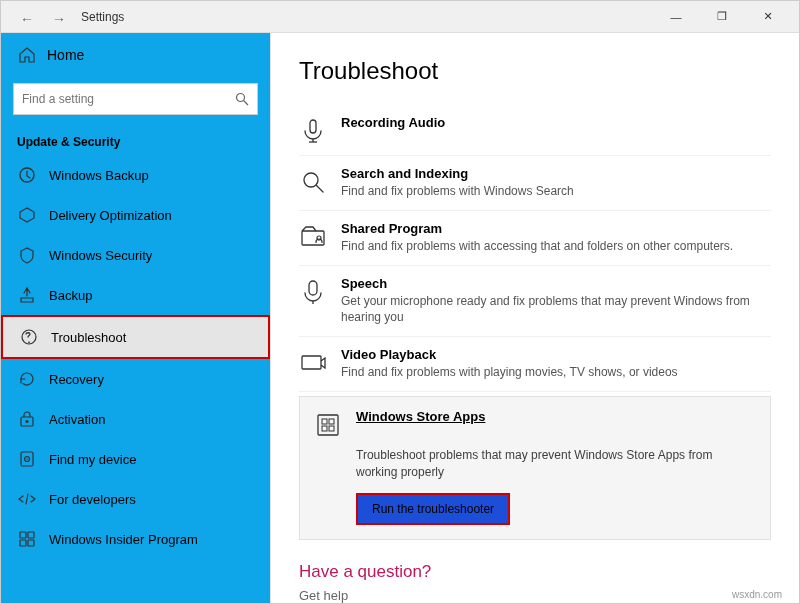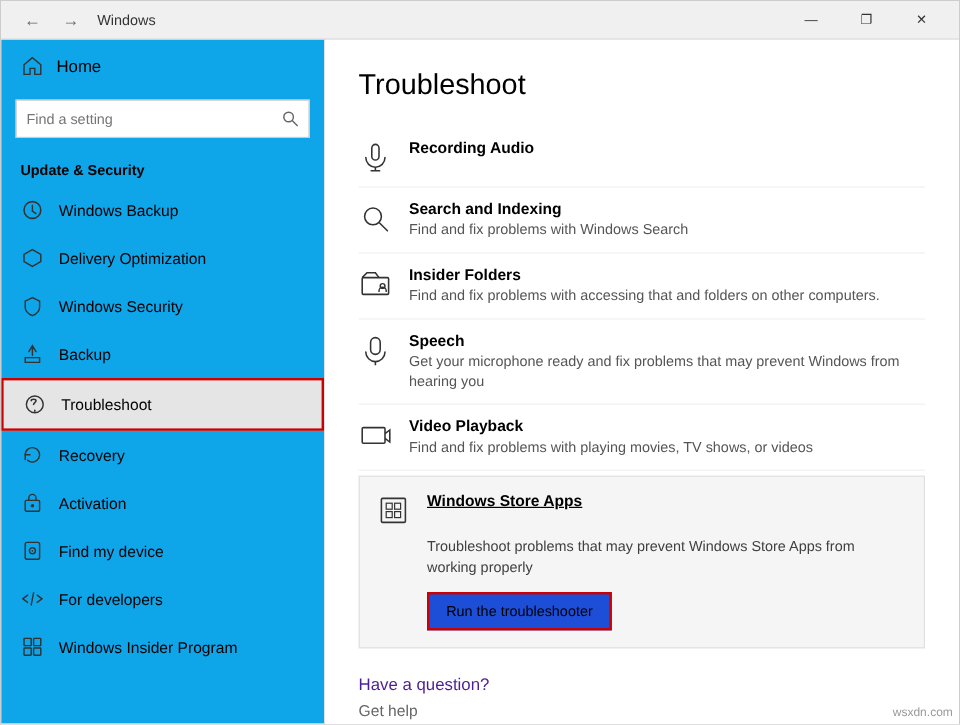--- a/index.html
+++ b/index.html
@@ -206,53 +206,53 @@
       padding: 7px 14px;
       border: 2px solid #c00;
       background: #1d4ed8;
       color: #000;
       font-size: 12px;
       cursor: pointer;
       font-family: 'Segoe UI', Arial, sans-serif;
     }
     .have-question {
       margin-top: 22px;
-      font-size: 14px;
+      font-size: 17px;
       font-weight: 400;
-      color: #4c1d95;
+      color: #be185d;
       margin-bottom: 6px;
     }
     .get-help-link {
       font-size: 13px;
       color: #666;
       cursor: pointer;
     }
     .watermark {
       position: fixed;
       bottom: 4px;
-      right: 6px;
+      right: 18px;
       font-size: 10px;
       color: #999;
       font-family: Arial;
     }
     
     svg { display: block; }
   </style>
 </head>
 <body>
 
 <div class="window">
 
   <div class="titlebar">
     <div class="titlebar-left">
       <div class="nav-arrows">
         <div class="nav-arrow">←</div>
         <div class="nav-arrow">→</div>
       </div>
-      <span class="titlebar-title">Windows</span>
+      <span class="titlebar-title">Settings</span>
     </div>
     <div class="titlebar-controls">
       <button class="titlebar-btn">—</button>
       <button class="titlebar-btn">❐</button>
       <button class="titlebar-btn close">✕</button>
     </div>
   </div>
 
   <div class="main-content">
 
@@ -412,21 +412,21 @@
       <div class="troubleshoot-item">
         <div class="troubleshoot-item-icon">
           <svg width="26" height="26" viewBox="0 0 26 26" fill="none">
             <rect x="2" y="7" width="22" height="14" rx="1" stroke="#333" stroke-width="1.3" fill="none"></rect>
             <path d="M2 7l4-4h7l3 4" stroke="#333" stroke-width="1.3" fill="none"></path>
             <circle cx="19" cy="14" r="2" stroke="#333" stroke-width="1.2" fill="none"></circle>
             <path d="M16 19v-1a3 3 0 0 1 6 0v1" stroke="#333" stroke-width="1.2" fill="none"></path>
           </svg>
         </div>
         <div class="troubleshoot-item-text">
-          <div class="troubleshoot-item-title">Insider Folders</div>
+          <div class="troubleshoot-item-title">Shared Program</div>
           <div class="troubleshoot-item-desc">Find and fix problems with accessing that and folders on other computers.</div>
         </div>
       </div>
 
       <div class="troubleshoot-item">
         <div class="troubleshoot-item-icon">
           <svg width="26" height="26" viewBox="0 0 26 26" fill="none">
             <rect x="9" y="2" width="8" height="14" rx="4" stroke="#333" stroke-width="1.3" fill="none"></rect>
             <path d="M5 14a8 8 0 0 0 16 0" stroke="#333" stroke-width="1.3" stroke-linecap="round" fill="none"></path>
             <line x1="13" y1="22" x2="13" y2="25" stroke="#333" stroke-width="1.3"></line>

